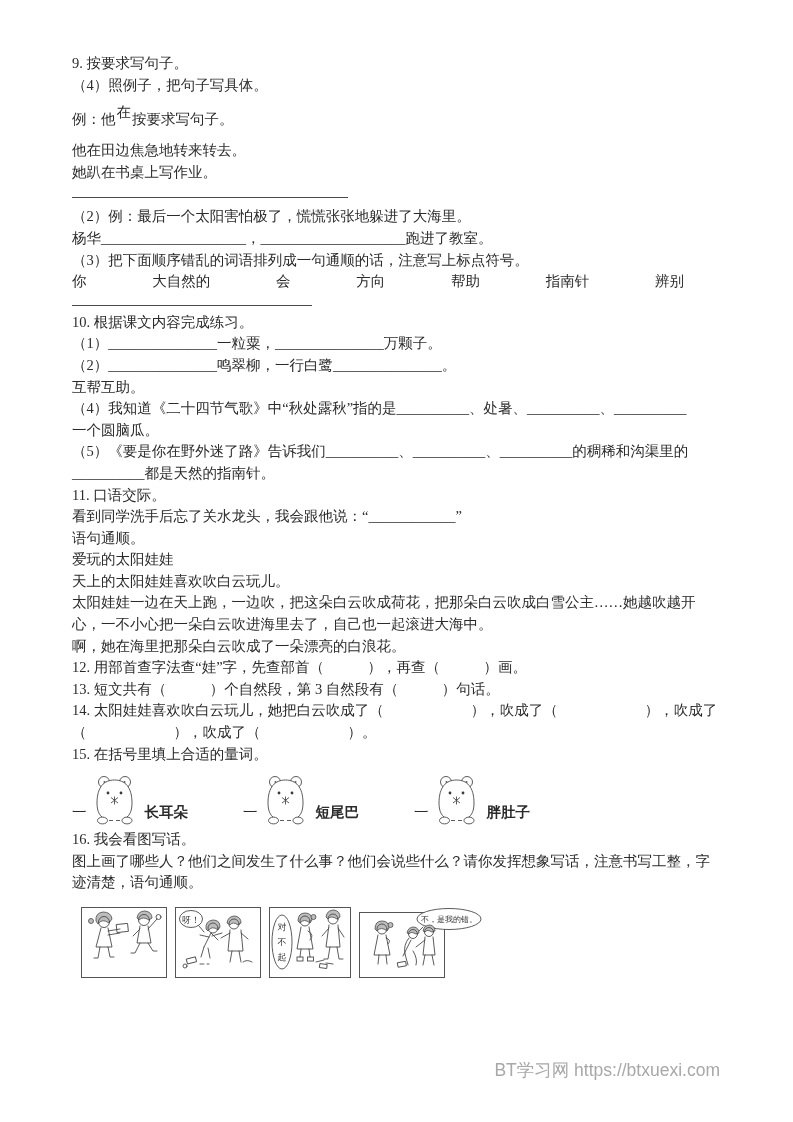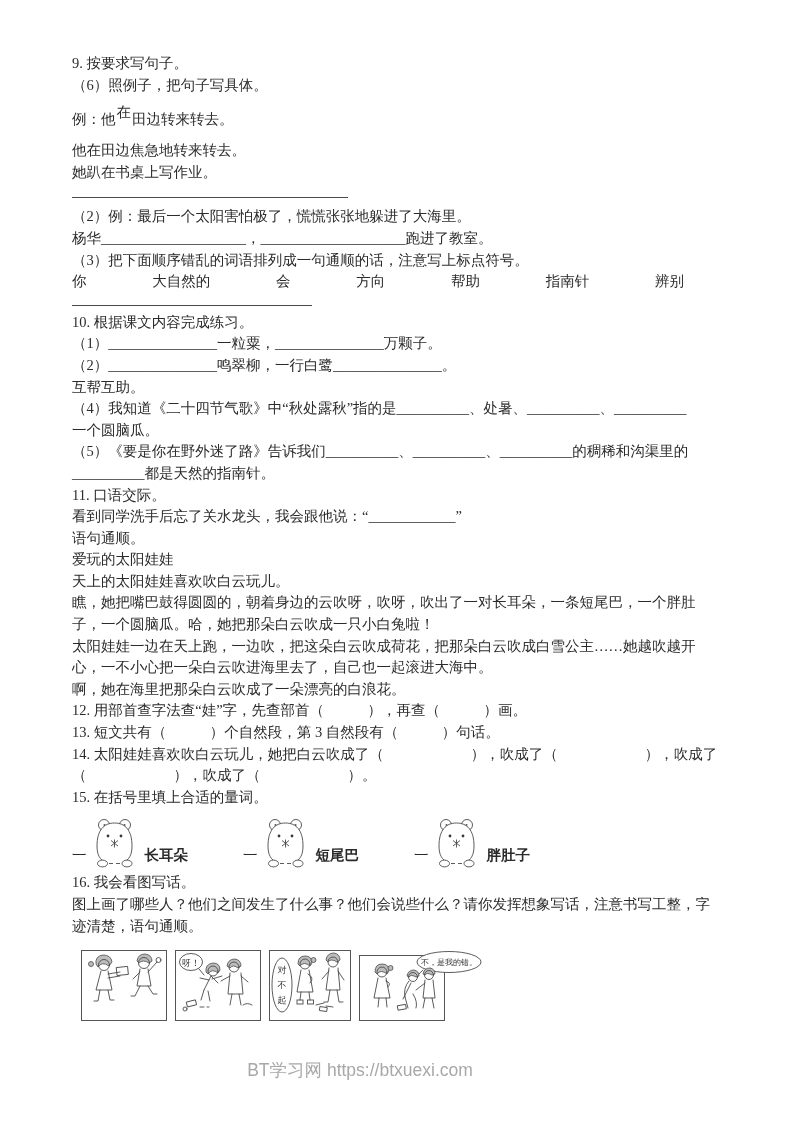--- a/index.html
+++ b/index.html
@@ -23,40 +23,40 @@
   .rule2 { width:240px; border-bottom:1.1px solid #4a4a4a; height:0; margin-top:12px; margin-bottom:6px; }
   .words { display:flex; justify-content:space-between; width:612px; }
   .pets { display:flex; gap:55px; margin-top:4px; margin-bottom:4px; align-items:flex-end; height:56px; }
   .pet { display:flex; align-items:flex-end; }
   .pet .cn { margin-bottom:2px; }
   .pet .lbl { margin-bottom:2px; margin-left:6px;font-weight:bold; }
   .pet svg { margin-left:4px; }
   .panels { display:flex; gap:8px; margin-top:12px; margin-left:9px; align-items:flex-start; }
   .footer {
     position:absolute; top:1058px; left:0; width:100%;
-    text-align:center;
+    text-align:right;
     font-family:"Liberation Sans","DejaVu Sans",sans-serif;
     font-size:17.5px; color:#a8a8a8;
   }
   svg { display:block; }
   .doodle { stroke:#4a4a4a; fill:none; stroke-width:0.9; stroke-linecap:round; }
   .hair { fill:#bdbdbd; stroke:#4a4a4a; stroke-width:0.8; }
   .bub { fill:#ffffff; stroke:#4a4a4a; stroke-width:0.9; }
   .bubtxt { font-family:"Liberation Serif","DejaVu Serif",serif; fill:#333; }
 </style>
 </head>
 <body>
 
 <div class="page">
   <div class="content">
 
     <p>9. 按要求写句子。</p>
-    <p>（6）照例子，把句子写具体。</p>
-
-    <p class="example"><span>例：他</span><span class="ins">在</span><span>田边转来转去。</span></p>
+    <p>（4）照例子，把句子写具体。</p>
+
+    <p class="example"><span>例：他</span><span class="ins">在</span><span>按要求写句子。</span></p>
 
     <p>他在田边焦急地转来转去。</p>
     <p>她趴在书桌上写作业。</p>
 
     <div class="rule1"></div>
 
     <p>（2）例：最后一个太阳害怕极了，慌慌张张地躲进了大海里。</p>
     <p class="nowrap">杨华____________________，____________________跑进了教室。</p>
     <p>（3）把下面顺序错乱的词语排列成一句通顺的话，注意写上标点符号。</p>
 
@@ -80,21 +80,20 @@
     <p>一个圆脑瓜。</p>
     <p class="nowrap">（5）《要是你在野外迷了路》告诉我们__________、__________、__________的稠稀和沟渠里的</p>
     <p>__________都是天然的指南针。</p>
 
     <p>11. 口语交际。</p>
     <p>看到同学洗手后忘了关水龙头，我会跟他说：“____________”</p>
     <p>语句通顺。</p>
 
     <p>爱玩的太阳娃娃</p>
     <p>天上的太阳娃娃喜欢吹白云玩儿。</p>
-    <p>瞧，她把嘴巴鼓得圆圆的，朝着身边的云吹呀，吹呀，吹出了一对长耳朵，一条短尾巴，一个胖肚子，一个圆脑瓜。哈，她把那朵白云吹成一只小白兔啦！</p>
     <p>太阳娃娃一边在天上跑，一边吹，把这朵白云吹成荷花，把那朵白云吹成白雪公主……她越吹越开心，一不小心把一朵白云吹进海里去了，自己也一起滚进大海中。</p>
     <p>啊，她在海里把那朵白云吹成了一朵漂亮的白浪花。</p>
 
     <p>12. 用部首查字法查“娃”字，先查部首（　　　），再查（　　　）画。</p>
     <p>13. 短文共有（　　　）个自然段，第 3 自然段有（　　　）句话。</p>
     <p class="nowrap">14. 太阳娃娃喜欢吹白云玩儿，她把白云吹成了（　　　　　　），吹成了（　　　　　　），吹成了</p>
     <p>（　　　　　　），吹成了（　　　　　　）。</p>
     <p>15. 在括号里填上合适的量词。</p>
 
     <div class="pets">

